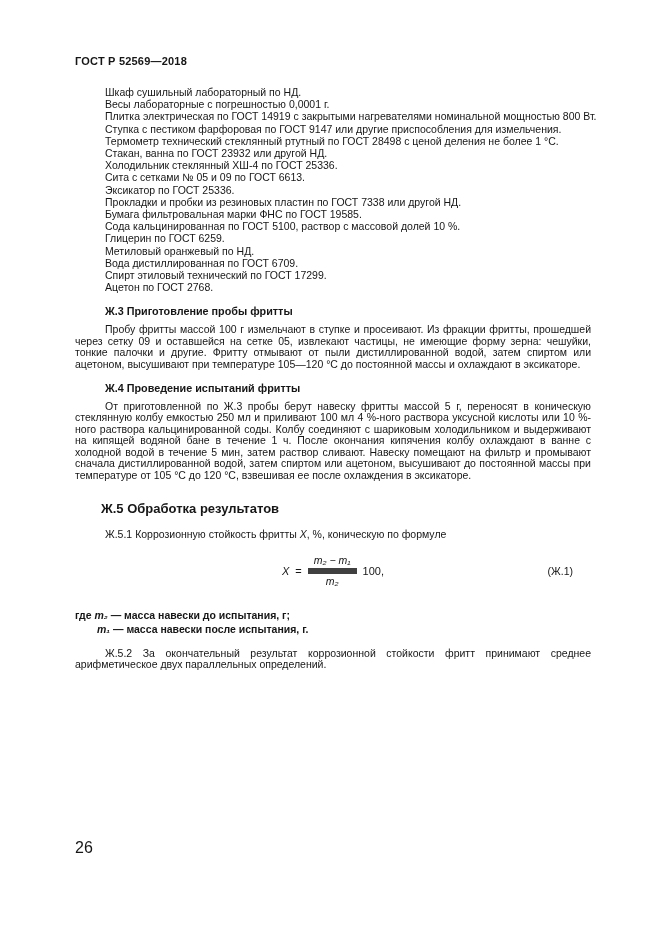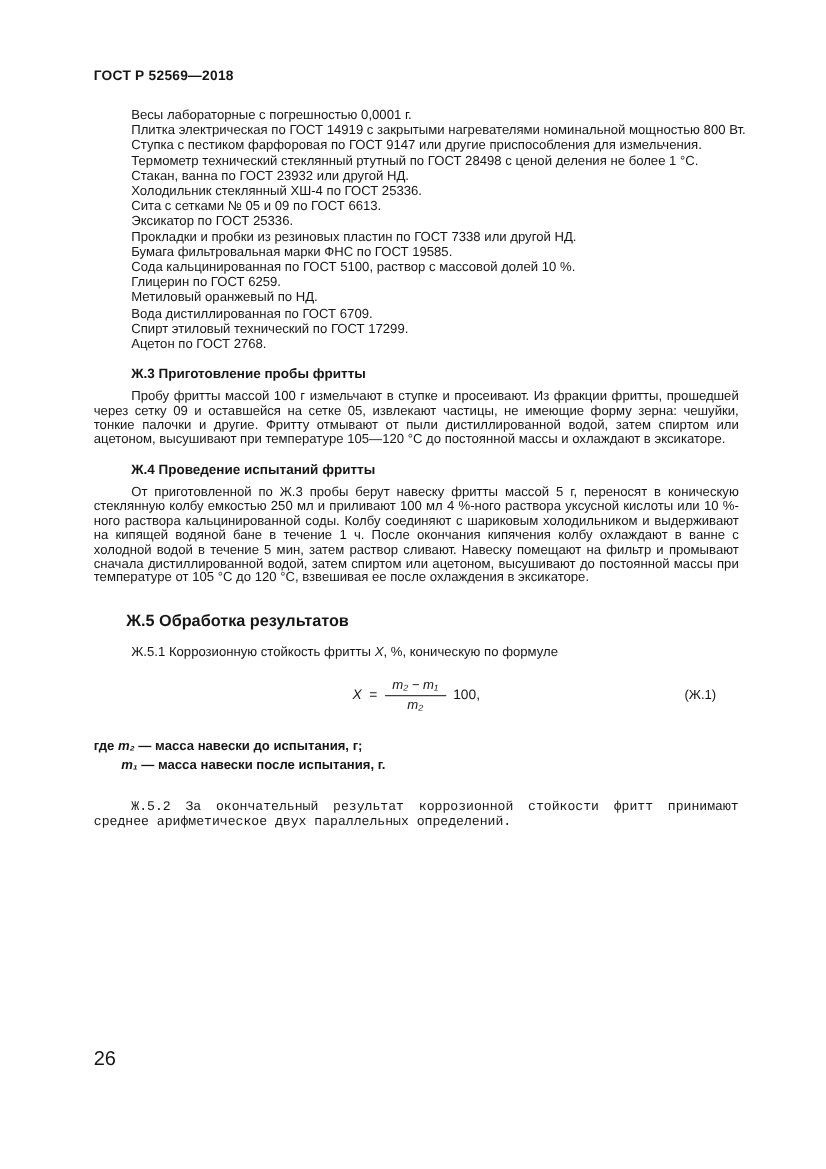--- a/index.html
+++ b/index.html
@@ -41,43 +41,44 @@
     position: relative;
     margin: 14px 0 20px;
     display: flex; justify-content: center; align-items: center;
     font-size: 11px;
   }
   .formula { display: inline-flex; align-items: center; gap: 6px; }
   .frac {
     display: inline-flex; flex-direction: column; align-items: center;
     line-height: 1.2; font-size: 10.5px;
   }
-  .frac .num { border-bottom: 1px solid #404040; padding: 0 6px 1px; }
+  .frac .num { border-bottom: 6px solid #404040; padding: 0 6px 1px; }
   .frac .den { padding-top: 1px; }
   .formula-number {
     position: absolute; right: 18px; top: 50%; transform: translateY(-50%);
     font-size: 10.5px; font-style: normal;
   }
   .where-block { margin-top: 4px; font-weight: bold; }
   .where-line { font-size: 10.5px; line-height: 14.5px; }
   .where-line.indent { padding-left: 22px; }
-  .para.last { margin-top: 22px; font-family: Liberation Mono, monospace; }
+  .para.last { margin-top: 11px; }
   .page-number {
     position: absolute; left: 75px; top: 839px;
     font-size: 16px;
   }
 </style>
 </head>
 <body>
 
 <div class="page">
 
   <div class="doc-header">ГОСТ Р 52569—2018</div>
 
   <div class="equipment-list">
+    <p>Шкаф сушильный лабораторный по НД.</p>
     <p>Весы лабораторные с погрешностью 0,0001 г.</p>
     <p>Плитка электрическая по ГОСТ 14919 с закрытыми нагревателями номинальной мощностью 800 Вт.</p>
     <p>Ступка с пестиком фарфоровая по ГОСТ 9147 или другие приспособления для измельчения.</p>
     <p>Термометр технический стеклянный ртутный по ГОСТ 28498 с ценой деления не более 1 °С.</p>
     <p>Стакан, ванна по ГОСТ 23932 или другой НД.</p>
     <p>Холодильник стеклянный ХШ-4 по ГОСТ 25336.</p>
     <p>Сита с сетками № 05 и 09 по ГОСТ 6613.</p>
     <p>Эксикатор по ГОСТ 25336.</p>
     <p>Прокладки и пробки из резиновых пластин по ГОСТ 7338 или другой НД.</p>
     <p>Бумага фильтровальная марки ФНС по ГОСТ 19585.</p>

